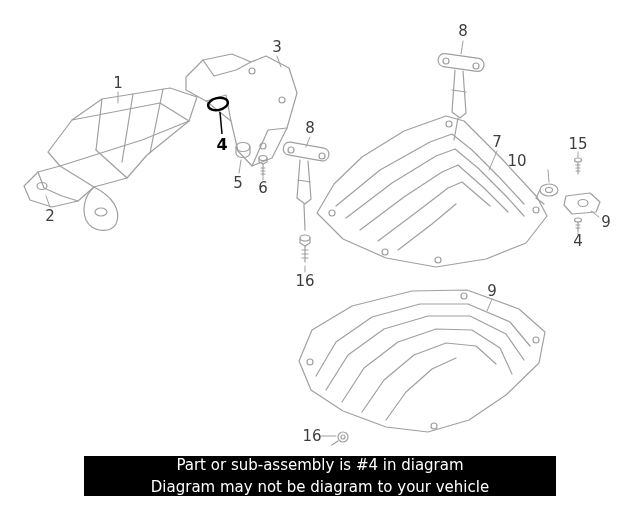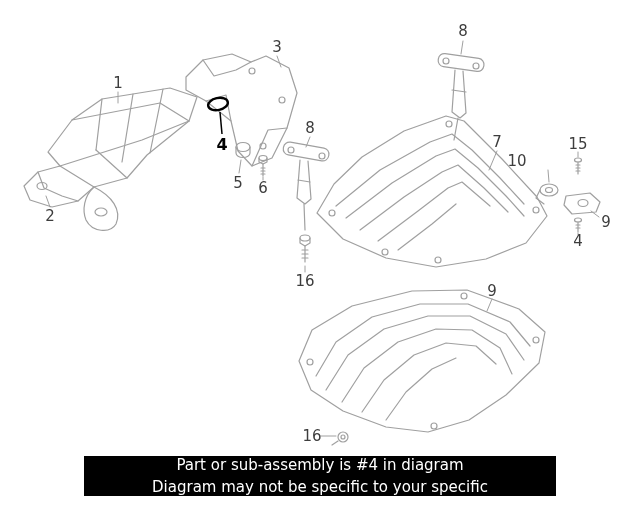--- a/index.html
+++ b/index.html
@@ -182,16 +182,16 @@
   <div class="lbl" style="left:517px;top:161px">10</div>
   <div class="lbl" style="left:578px;top:144px">15</div>
   <div class="lbl" style="left:606px;top:222px">9</div>
   <div class="lbl" style="left:578px;top:241px">4</div>
   <div class="lbl" style="left:305px;top:281px">16</div>
   <div class="lbl" style="left:492px;top:291px">9</div>
   <div class="lbl" style="left:312px;top:436px">16</div>
 
   <div class="banner">
     <div>Part or sub-assembly is #4 in diagram</div>
-    <div>Diagram may not be specific to your specific</div>
+    <div>Diagram may not be diagram to your vehicle</div>
   </div>
 
 </div>
 
 </body></html>

